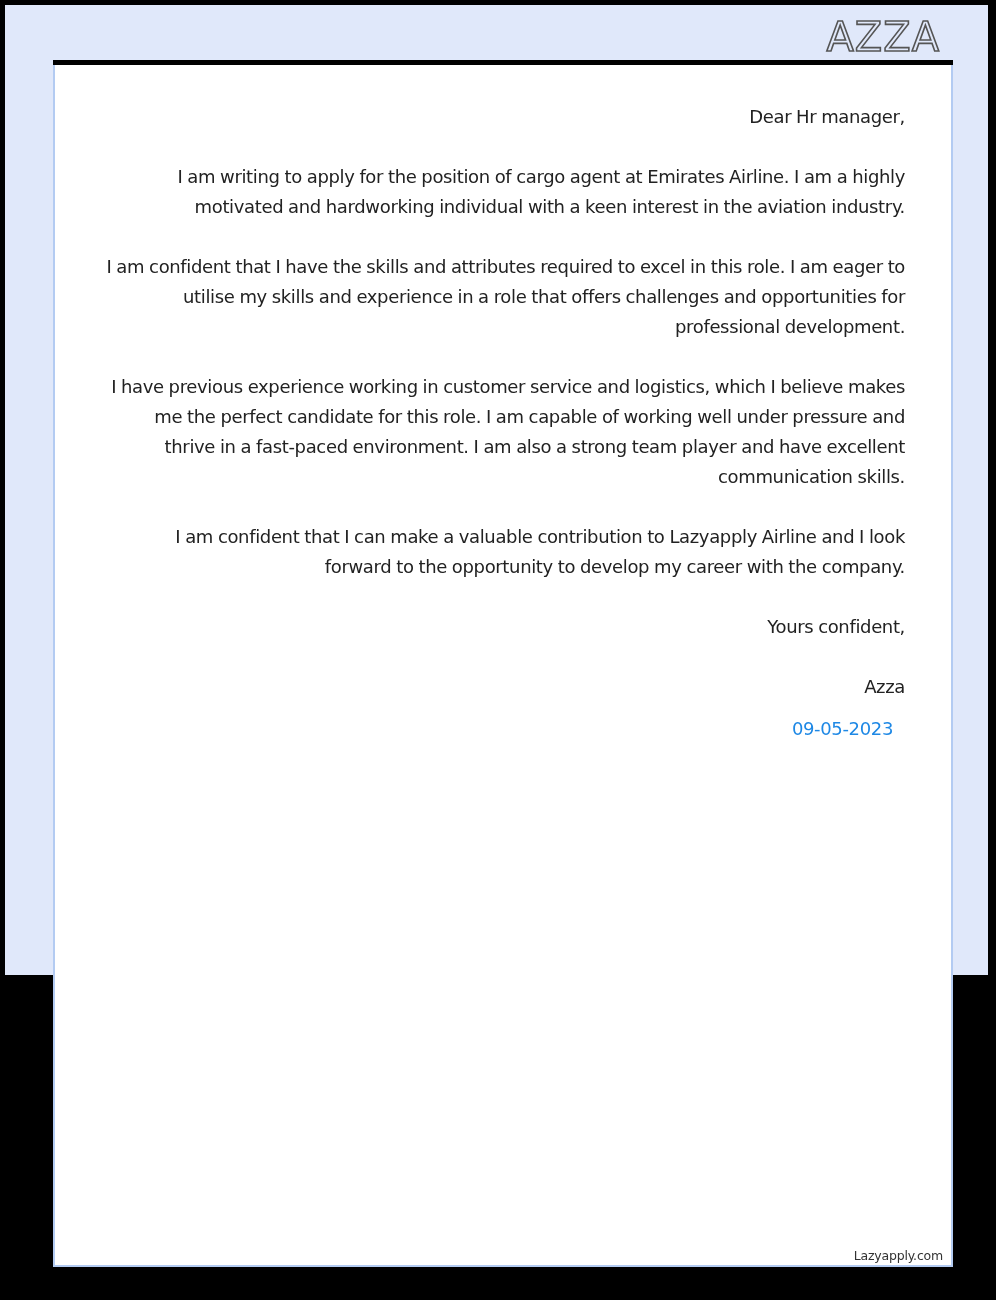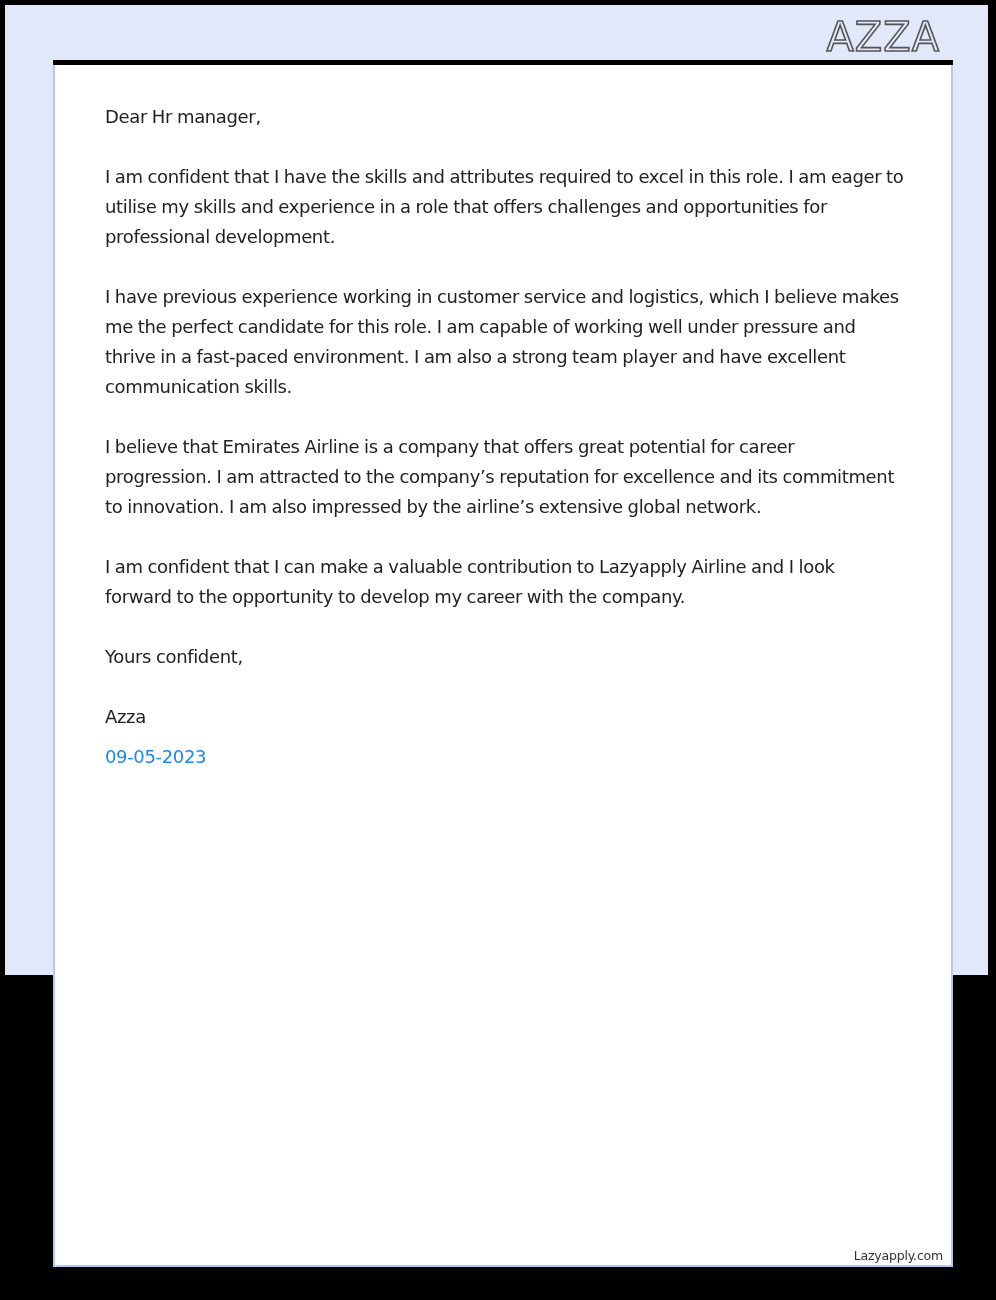--- a/index.html
+++ b/index.html
@@ -58,30 +58,31 @@
       position: absolute;
       left: 50px;
       top: 37px;
       width: 800px;
       font-family: "DejaVu Sans", sans-serif;
       font-size: 18px;
       line-height: 30px;
       color: #222222;
       letter-spacing: -0.35px;
       word-spacing: -0.5px;
+      text-align: right;
     }
     .letter p {
       margin: 0 0 30px 0;
     }
     .letter p.signature {
       margin: 0 0 10px 0;
     }
     .letter p.date {
       color: #1E88E5;
-      margin: 0;
+      margin: 12px;
     }
     .footer-credit {
       position: absolute;
       right: 8px;
       bottom: 0px;
       font-family: "DejaVu Sans", sans-serif;
       font-size: 12.5px;
       line-height: 18px;
       color: #333333;
       letter-spacing: -0.2px;
@@ -90,23 +91,23 @@
 </head>
 <body>
 
 <div class="frame">
   <h1 class="brand-name">AZZA</h1>
   <div class="top-rule"></div>
 
   <div class="paper">
     <div class="letter">
       <p>Dear Hr manager,</p>
+      <p>I am writing to apply for the position of cargo agent at Emirates Airline. I am a highly motivated and hardworking individual with a keen interest in the aviation industry.</p>
       <p>I am confident that I have the skills and attributes required to excel in this role. I am eager to utilise my skills and experience in a role that offers challenges and opportunities for professional development.</p>
       <p>I have previous experience working in customer service and logistics, which I believe makes me the perfect candidate for this role. I am capable of working well under pressure and thrive in a fast-paced environment. I am also a strong team player and have excellent communication skills.</p>
-      <p>I believe that Emirates Airline is a company that offers great potential for career progression. I am attracted to the company’s reputation for excellence and its commitment to innovation. I am also impressed by the airline’s extensive global network.</p>
       <p>I am confident that I can make a valuable contribution to Lazyapply Airline and I look forward to the opportunity to develop my career with the company.</p>
       <p>Yours confident,</p>
       <p class="signature">Azza</p>
       <p class="date">09-05-2023</p>
     </div>
 
     <div class="footer-credit">Lazyapply.com</div>
   </div>
 </div>
 

